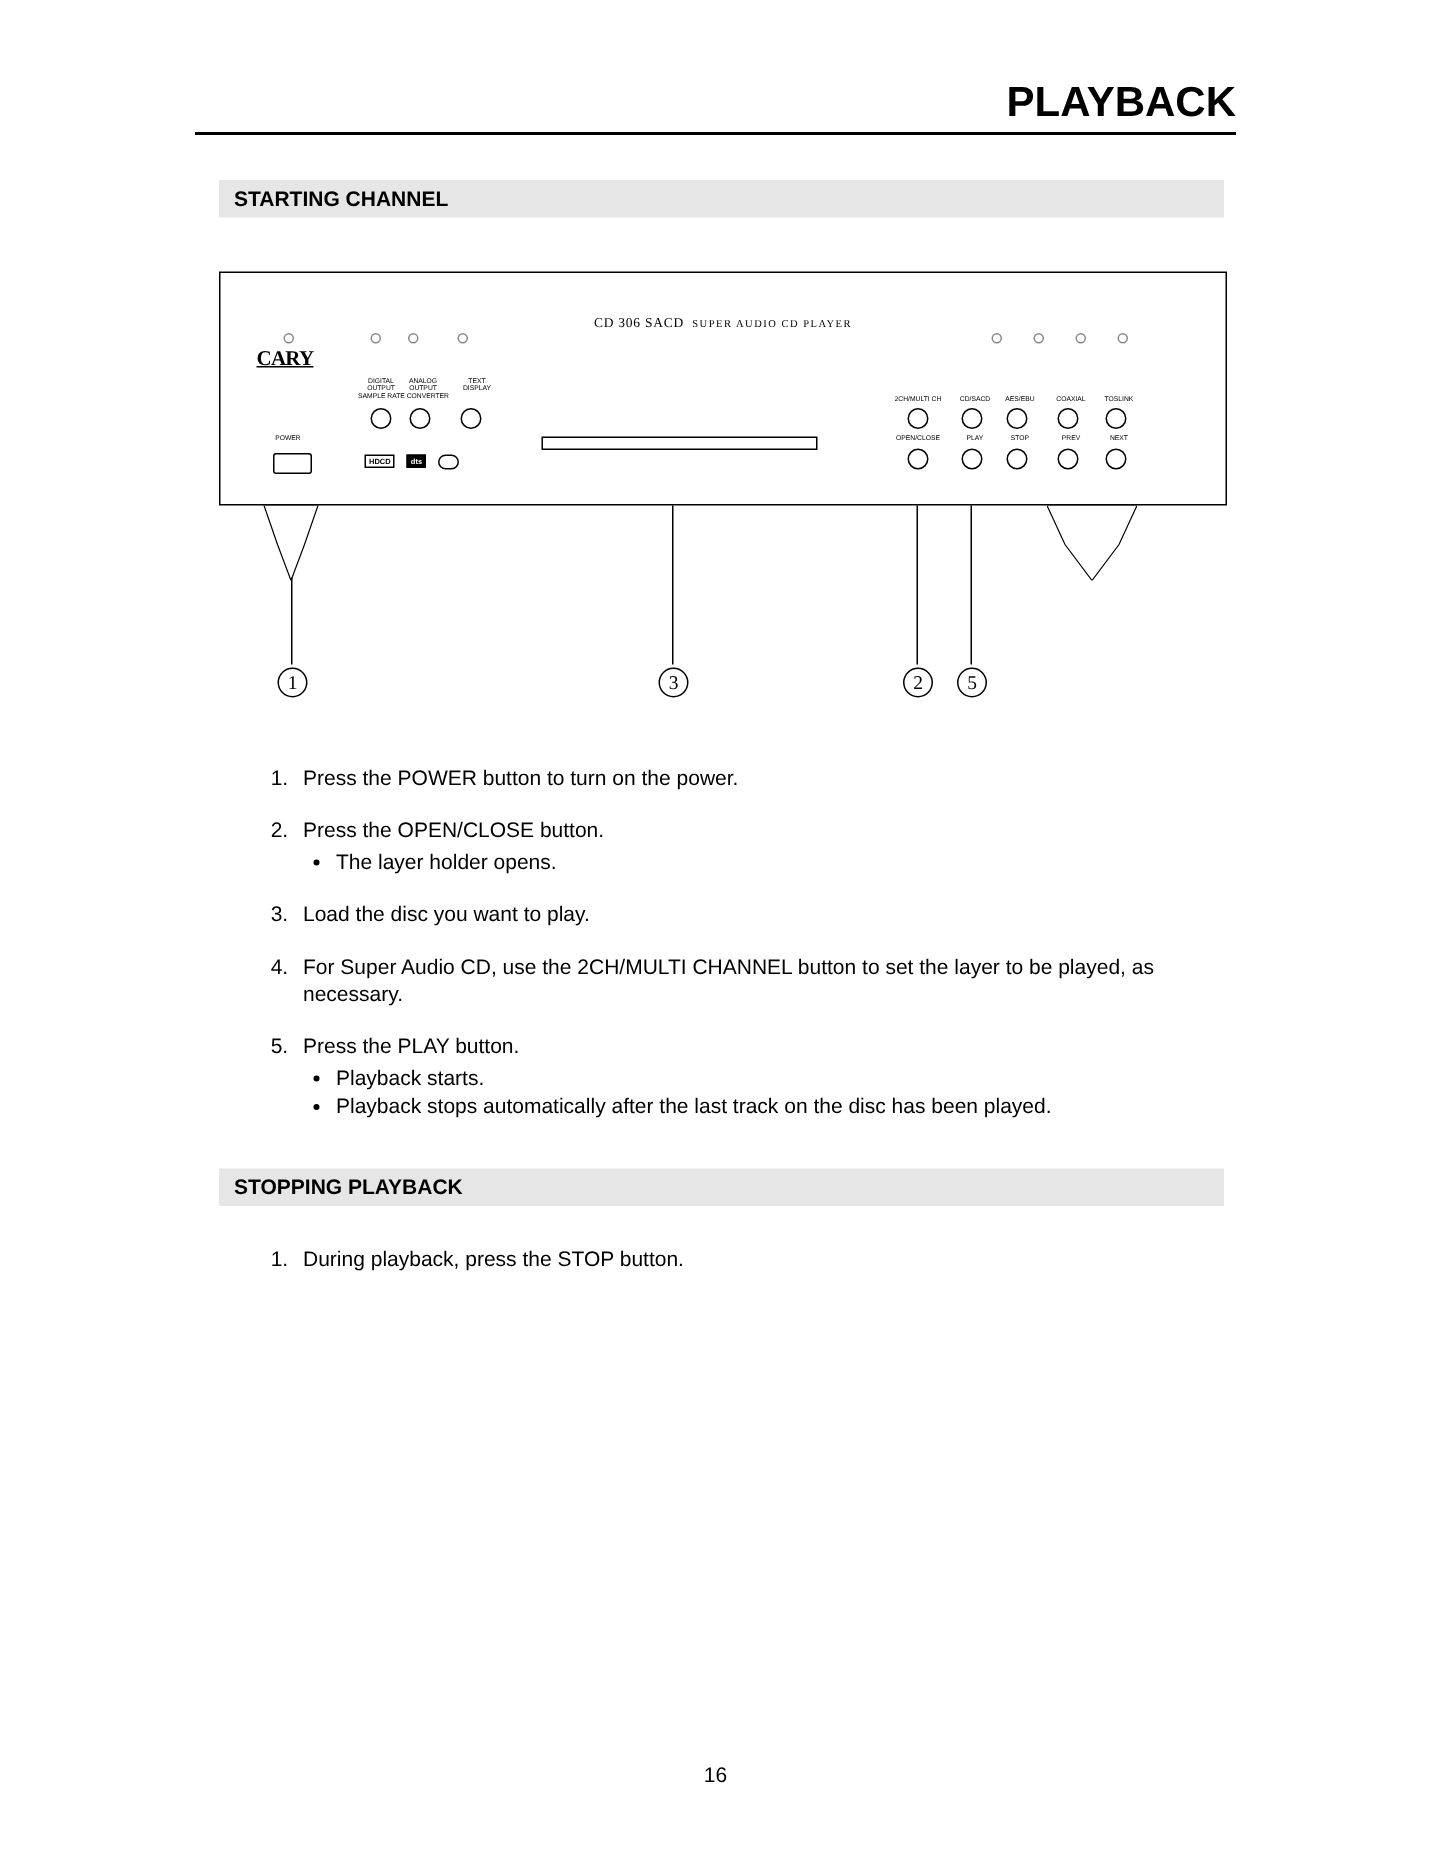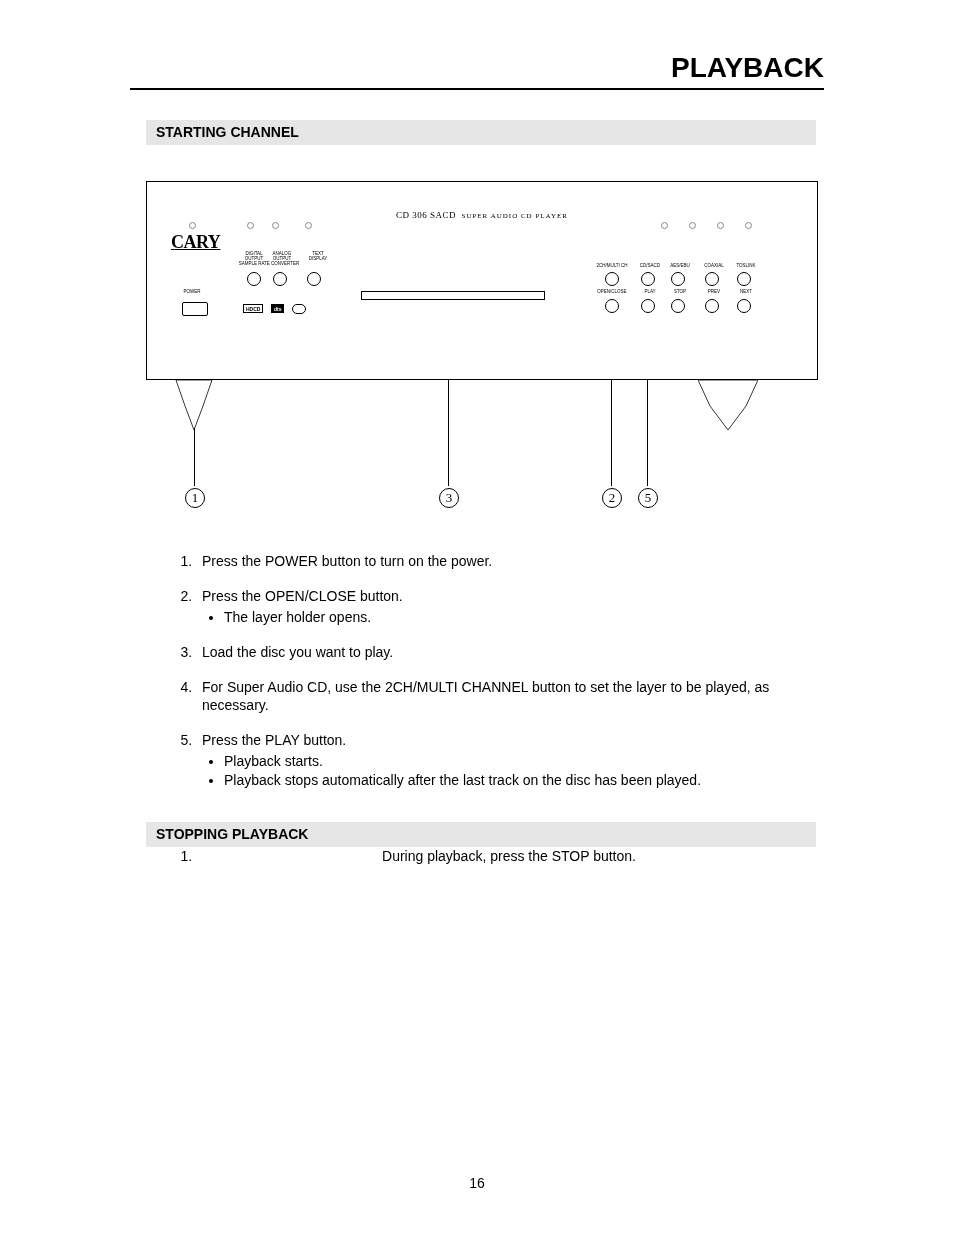--- a/index.html
+++ b/index.html
@@ -44,21 +44,21 @@
     margin-left: 16px;
   }
   
   .diagram-wrap {
     margin: 36px 0 42px 16px;
     width: 674px;
   }
   .panel {
     border: 1px solid #000;
     width: 672px;
-    height: 199px;
+    height: 156px;
     position: relative;
     box-sizing: border-box;
   }
   .model-line {
     position: absolute;
     left: 0; right: 0;
     top: 28px;
     text-align: center;
     font-family: "Times New Roman", serif;
     font-size: 9px;
@@ -67,21 +67,21 @@
   .model-line .smallcaps {
     font-size: 7px;
     letter-spacing: 1px;
   }
   .brand {
     position: absolute;
     left: 24px;
     top: 50px;
     font-family: "Times New Roman", serif;
     font-weight: 900;
-    font-size: 18px;
+    font-size: 14px;
     text-decoration: underline;
     letter-spacing: -0.5px;
     text-align: center;
   }
   .screw {
     width: 5px; height: 5px;
     border: 0.5px solid #888;
     border-radius: 50%;
     position: absolute;
   }
@@ -309,21 +309,21 @@
           <ul class="bullets">
             <li>Playback starts.</li>
             <li>Playback stops automatically after the last track on the disc has been played.</li>
           </ul>
         </li>
       </ol>
     </div>
 
     <div class="section2">
       <div class="section-heading">STOPPING PLAYBACK</div>
-      <div class="body-text" style="margin-top:0;text-align:center;">
+      <div class="body-text" style="margin-top:26px;">
         <ol class="steps">
           <li>
             <span>During playback, press the STOP button.</span>
           </li>
         </ol>
       </div>
     </div>
 
   </div>
 

